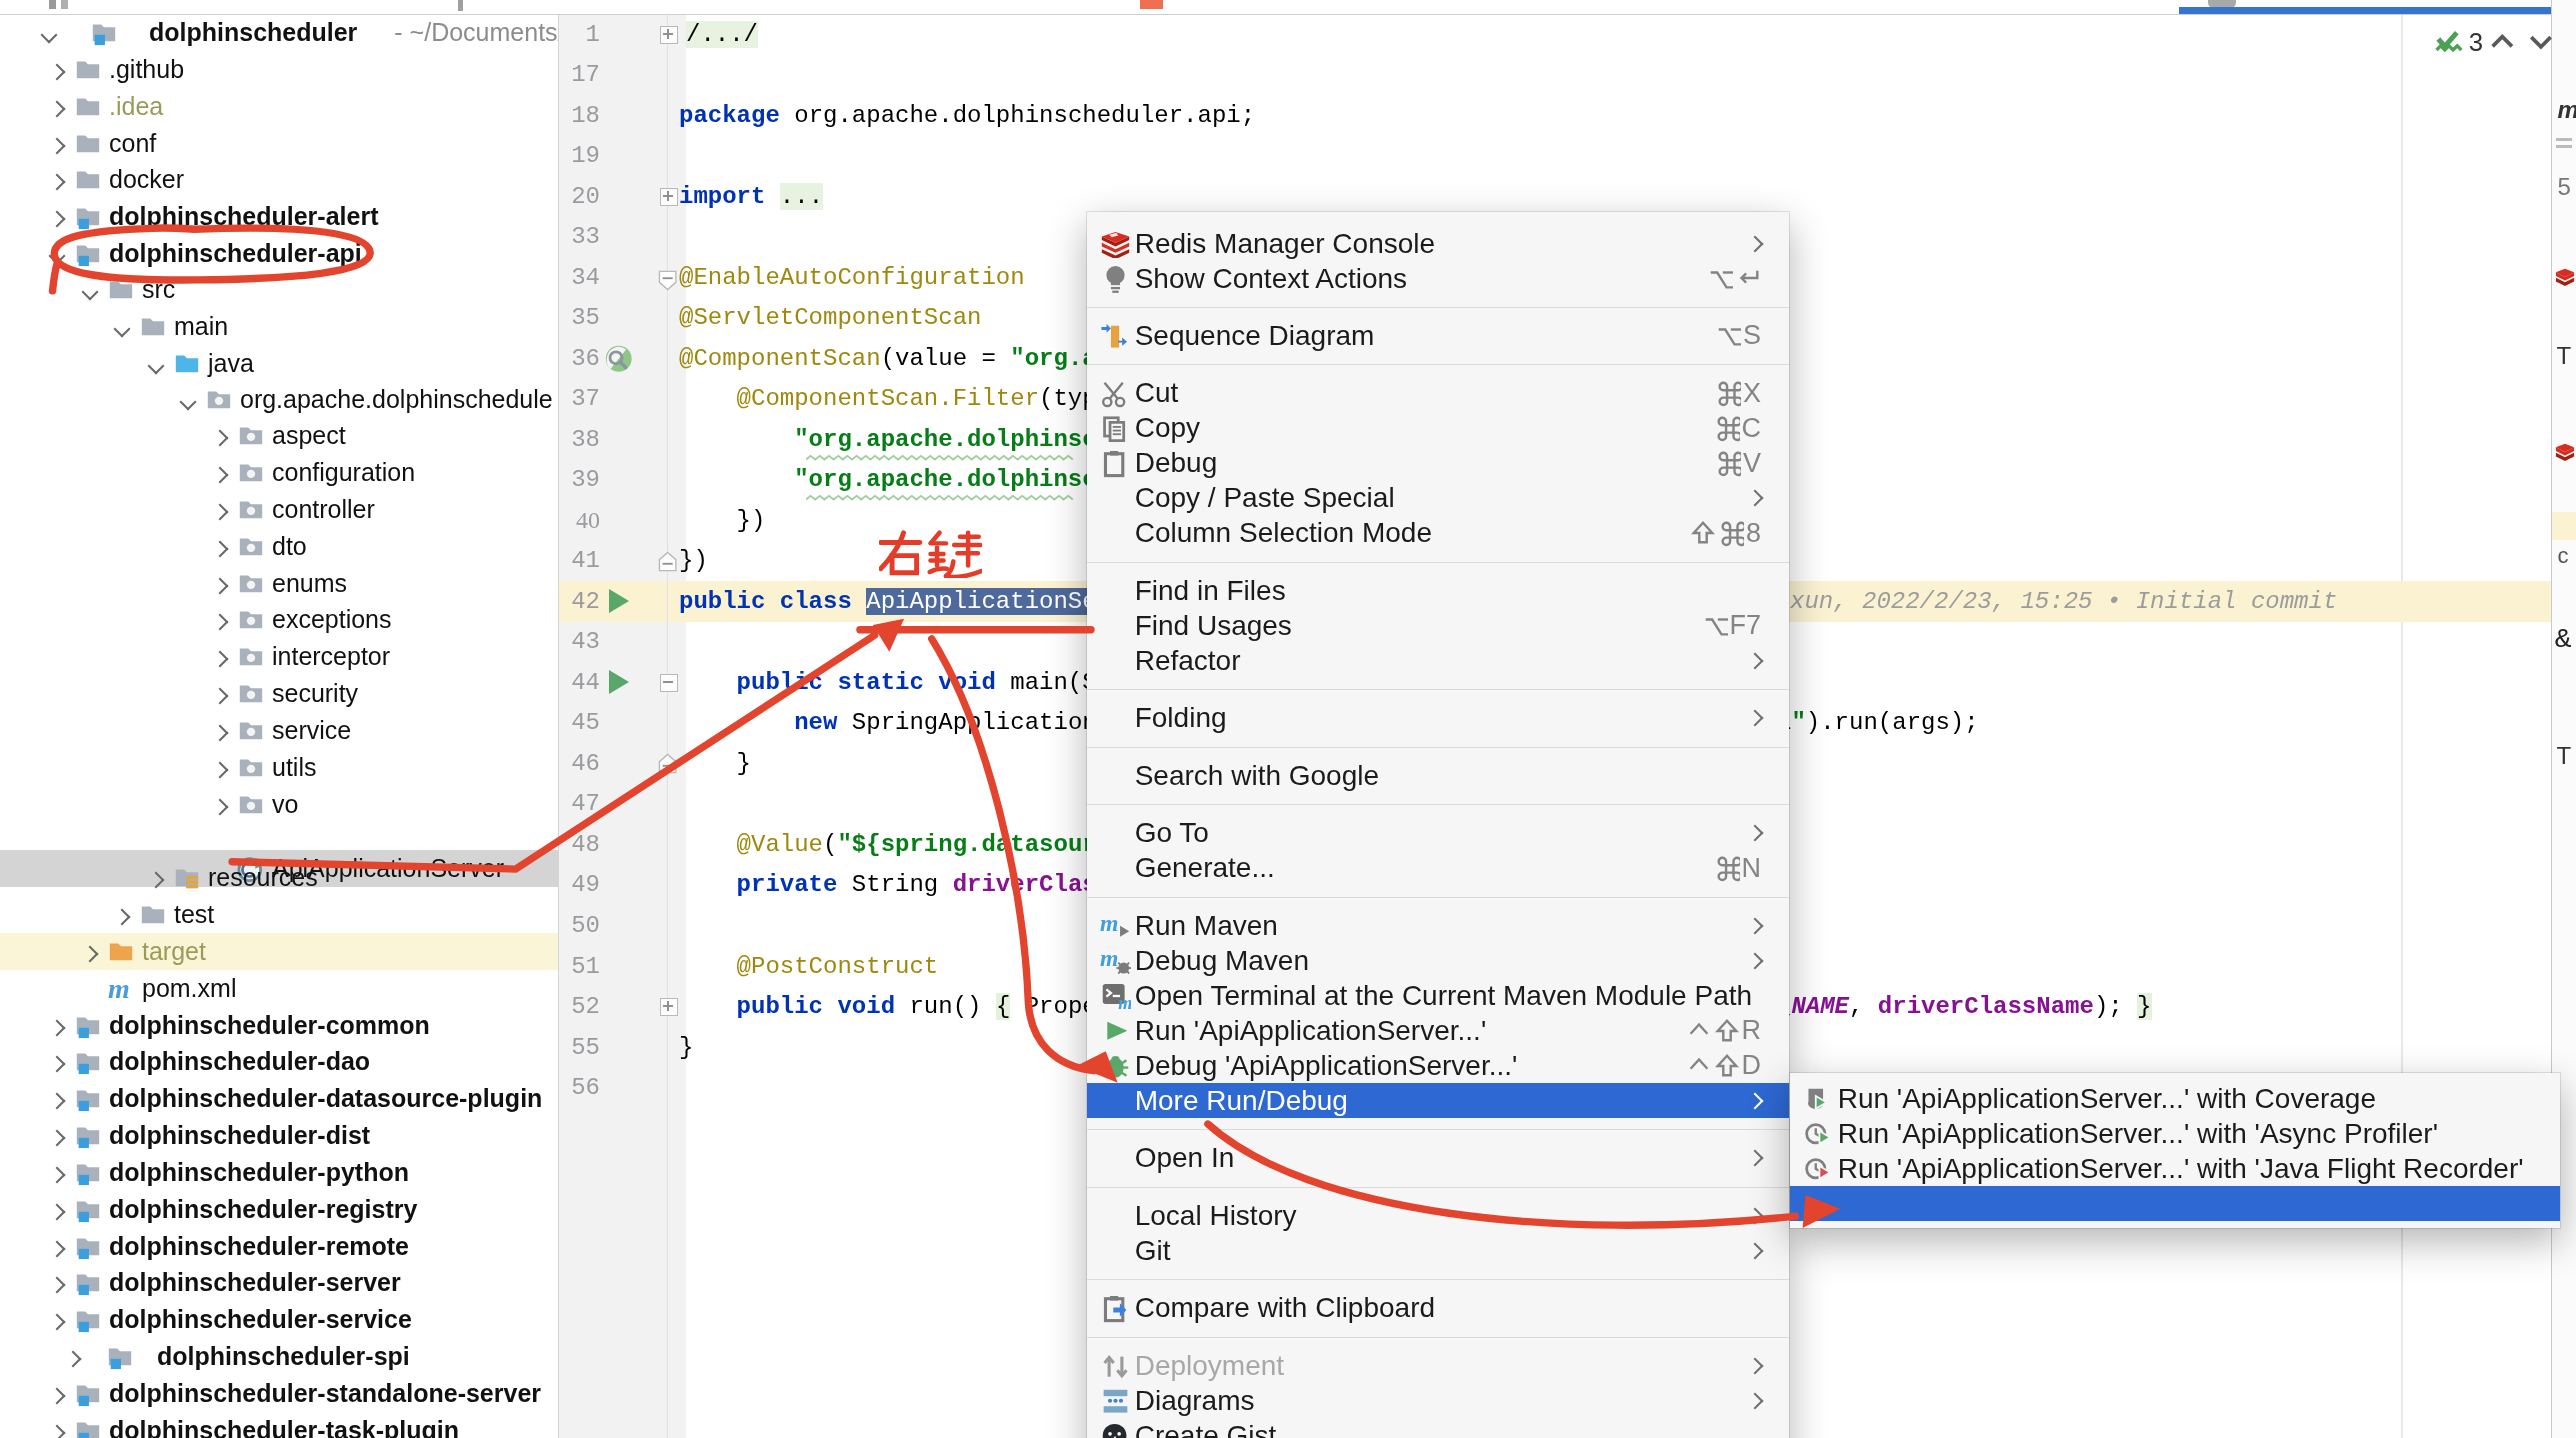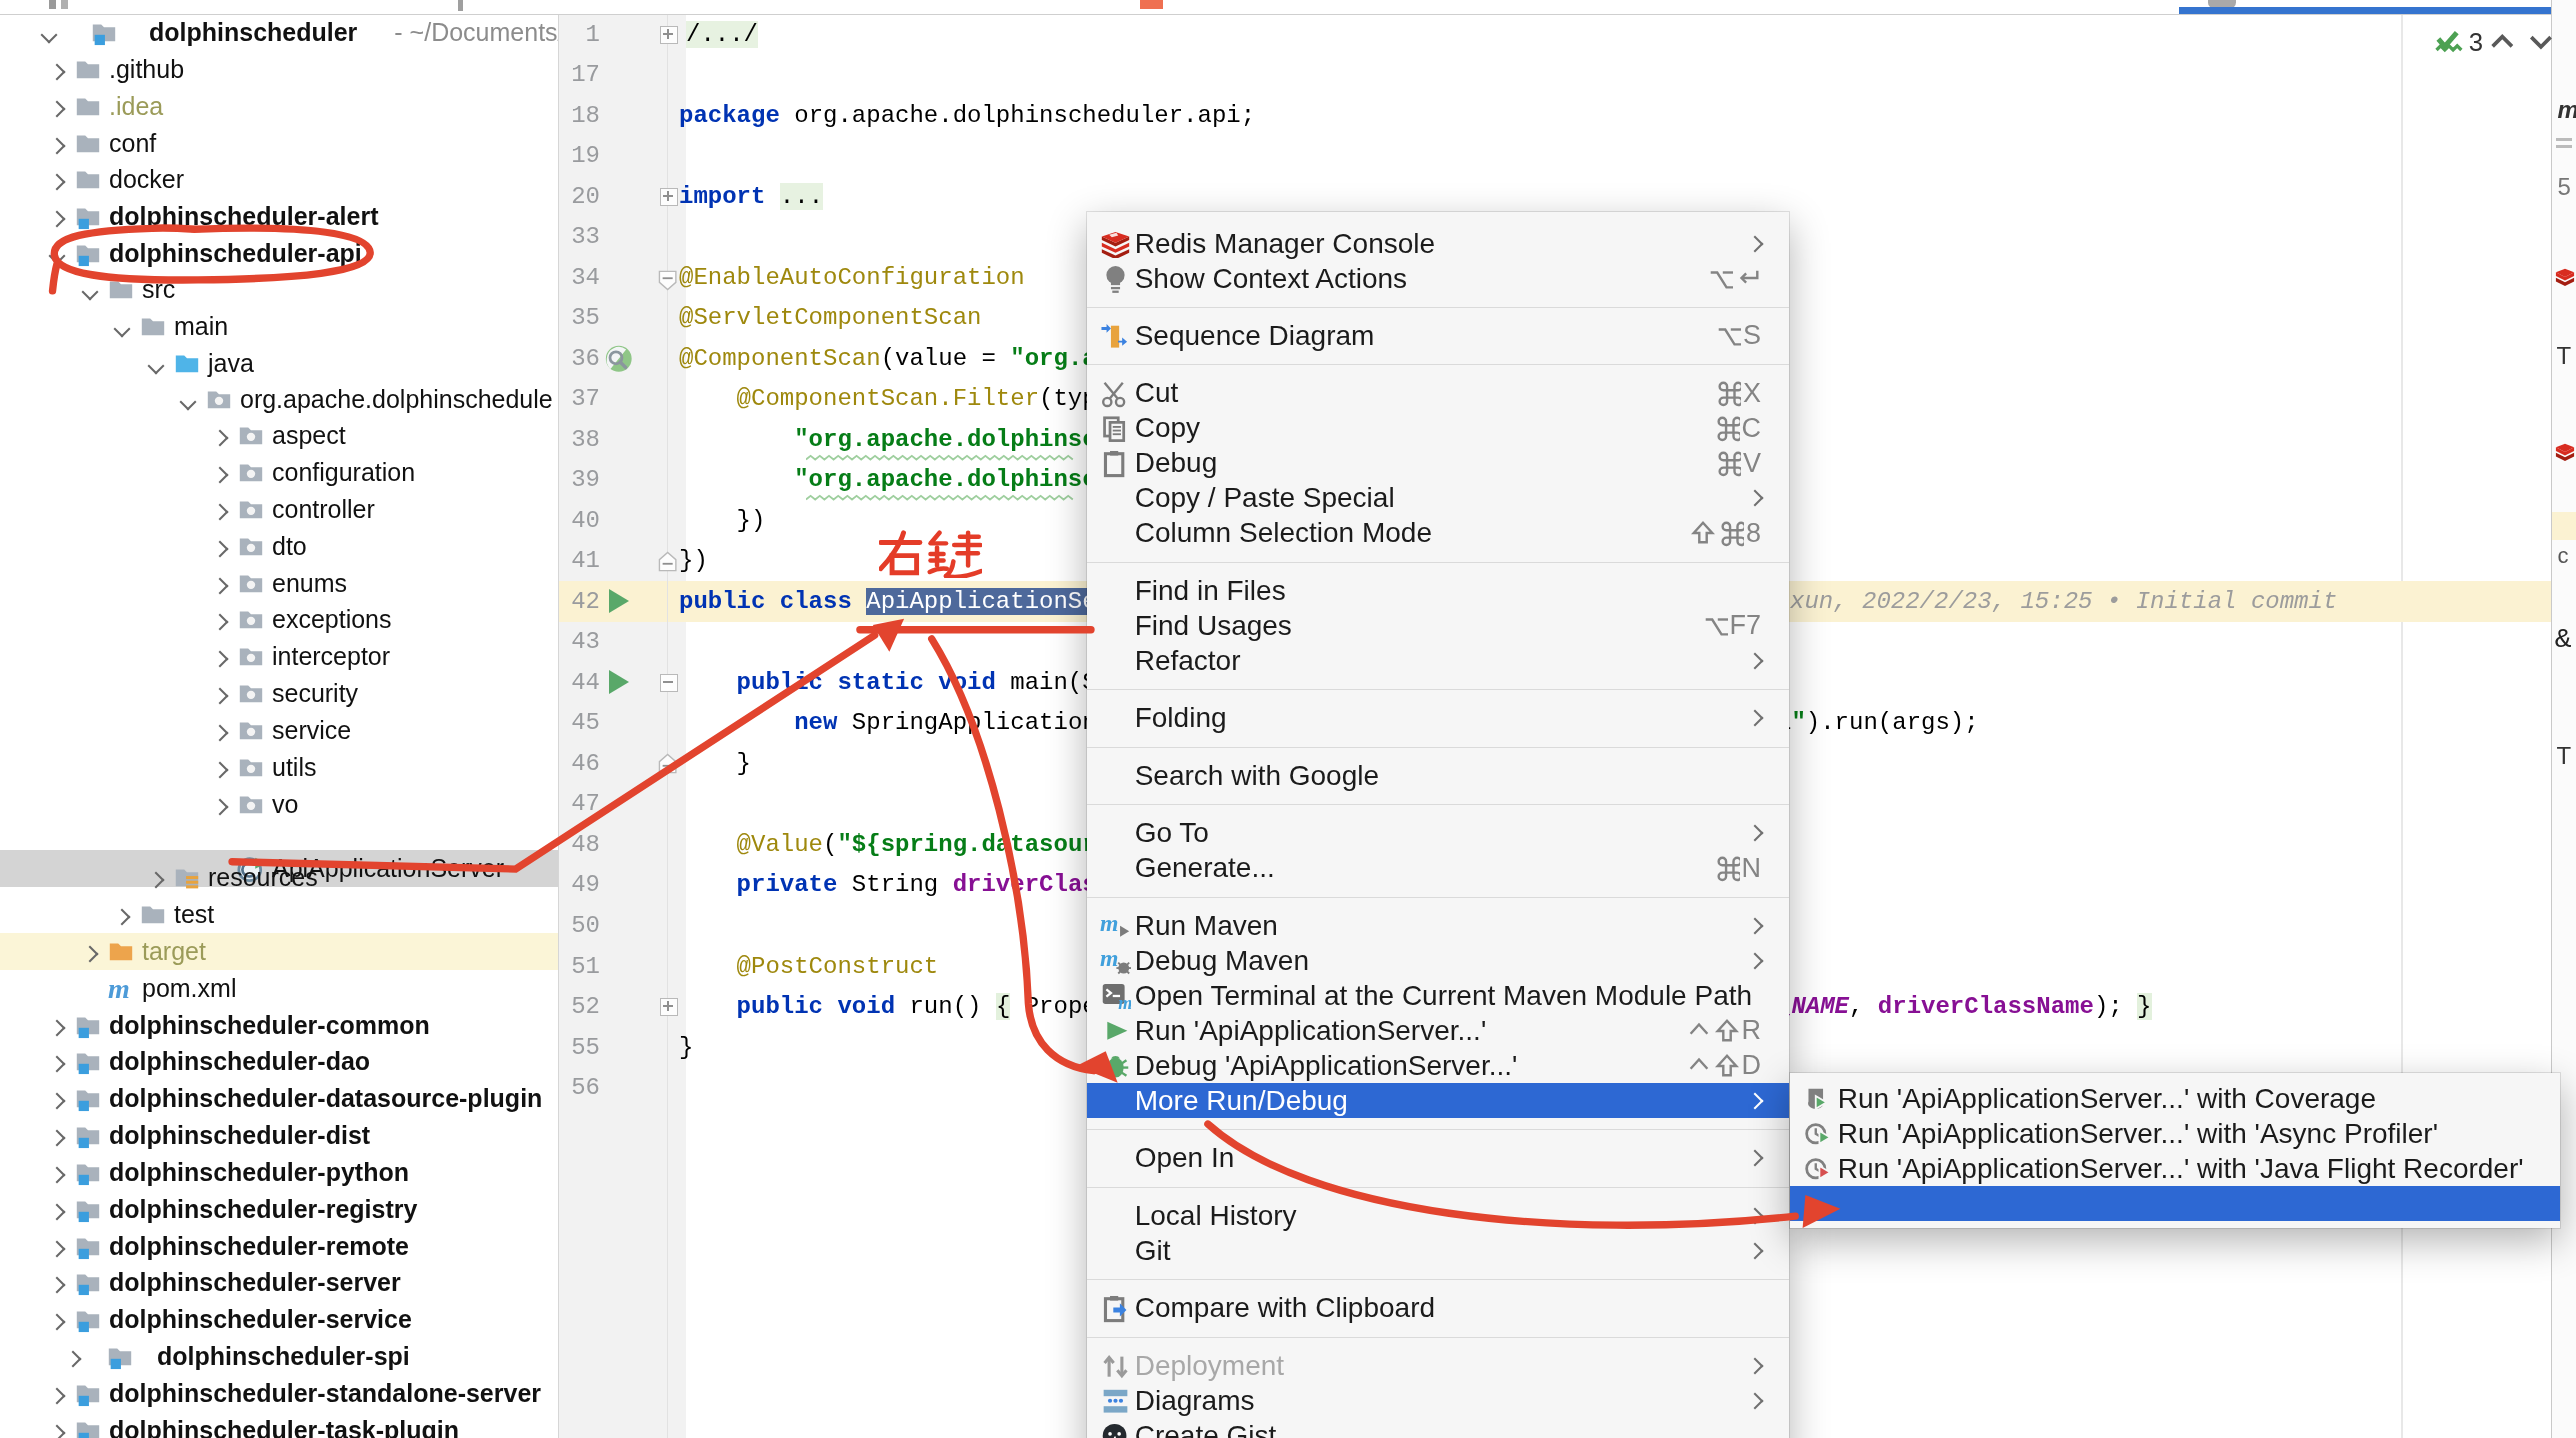--- a/index.html
+++ b/index.html
@@ -489,21 +489,21 @@
 <div class="gnum" style="top:95px;">18</div>
 <div class="gnum" style="top:135px;">19</div>
 <div class="gnum" style="top:176px;">20</div>
 <div class="gnum" style="top:216px;">33</div>
 <div class="gnum" style="top:257px;">34</div>
 <div class="gnum" style="top:297px;">35</div>
 <div class="gnum" style="top:338px;">36</div>
 <div class="gnum" style="top:378px;">37</div>
 <div class="gnum" style="top:419px;">38</div>
 <div class="gnum" style="top:459px;">39</div>
-<div class="gnum" style="top:500px;">40</div>
+<div class="gnum" style="top:500px;font-family:Liberation Serif, serif;">40</div>
 <div class="gnum" style="top:540px;">41</div>
 <div class="gnum" style="top:581px;">42</div>
 <div class="gnum" style="top:621px;">43</div>
 <div class="gnum" style="top:662px;">44</div>
 <div class="gnum" style="top:702px;">45</div>
 <div class="gnum" style="top:743px;">46</div>
 <div class="gnum" style="top:783px;">47</div>
 <div class="gnum" style="top:824px;">48</div>
 <div class="gnum" style="top:864px;">49</div>
 <div class="gnum" style="top:905px;">50</div>

